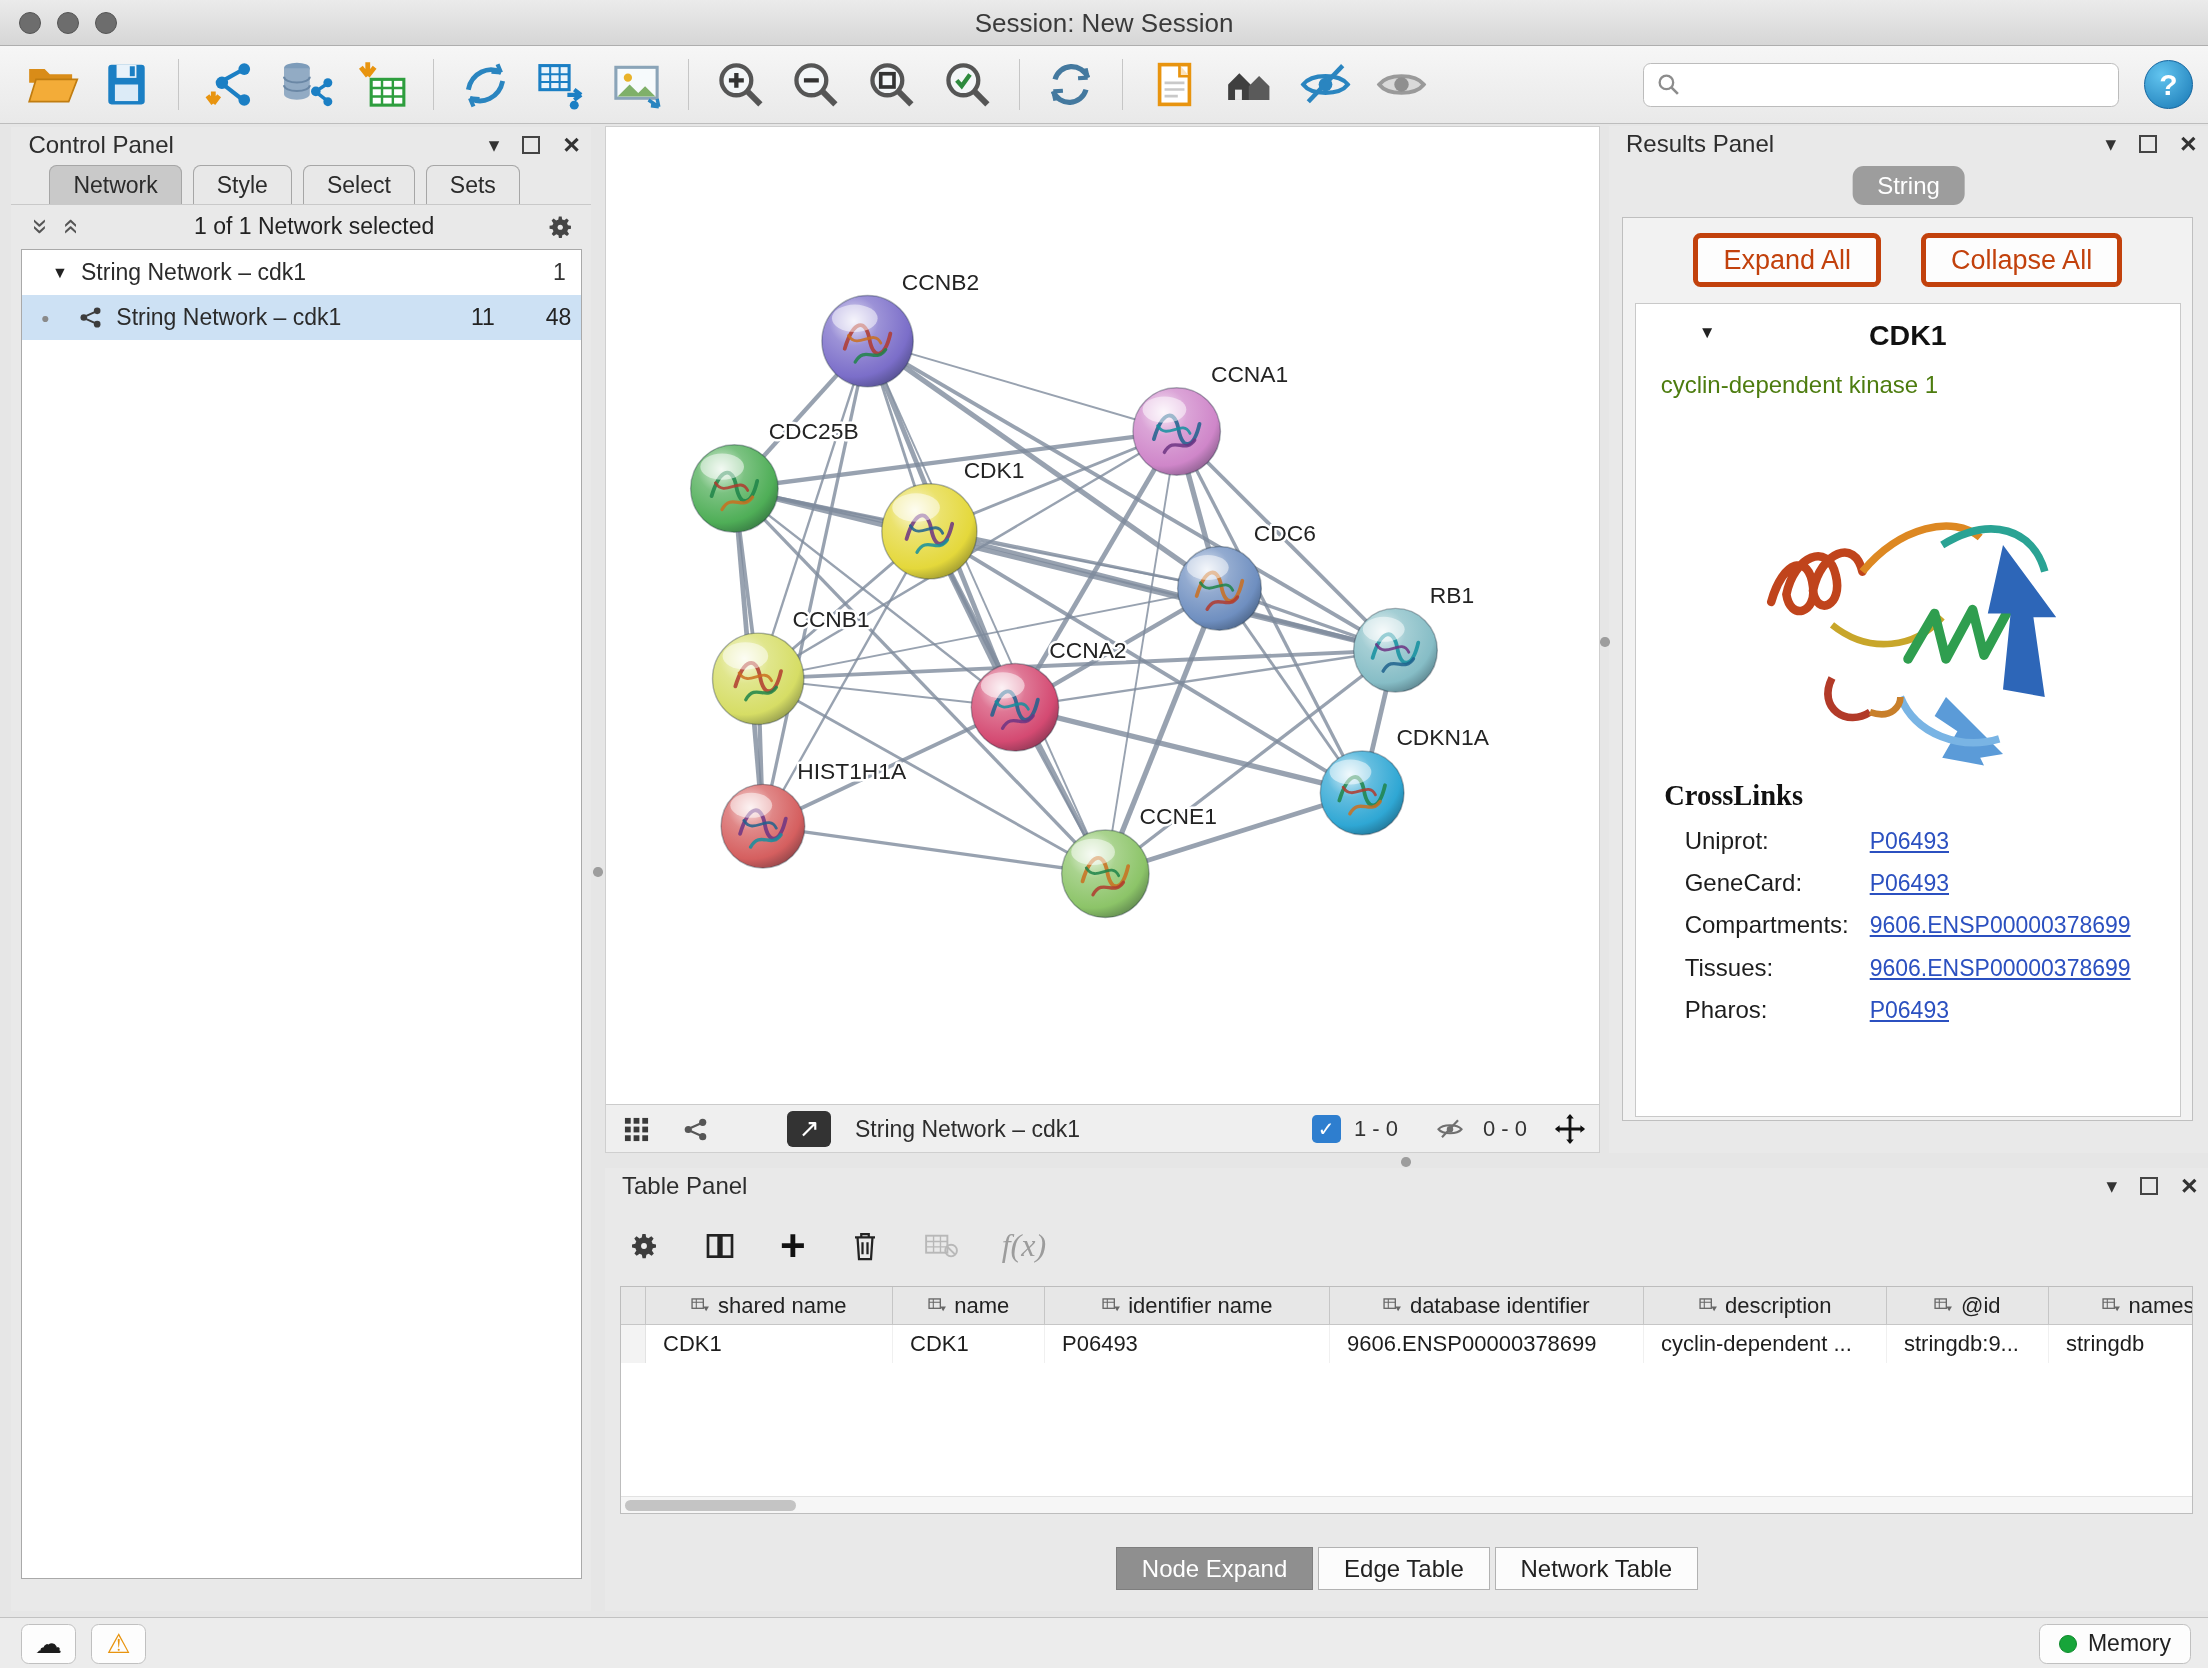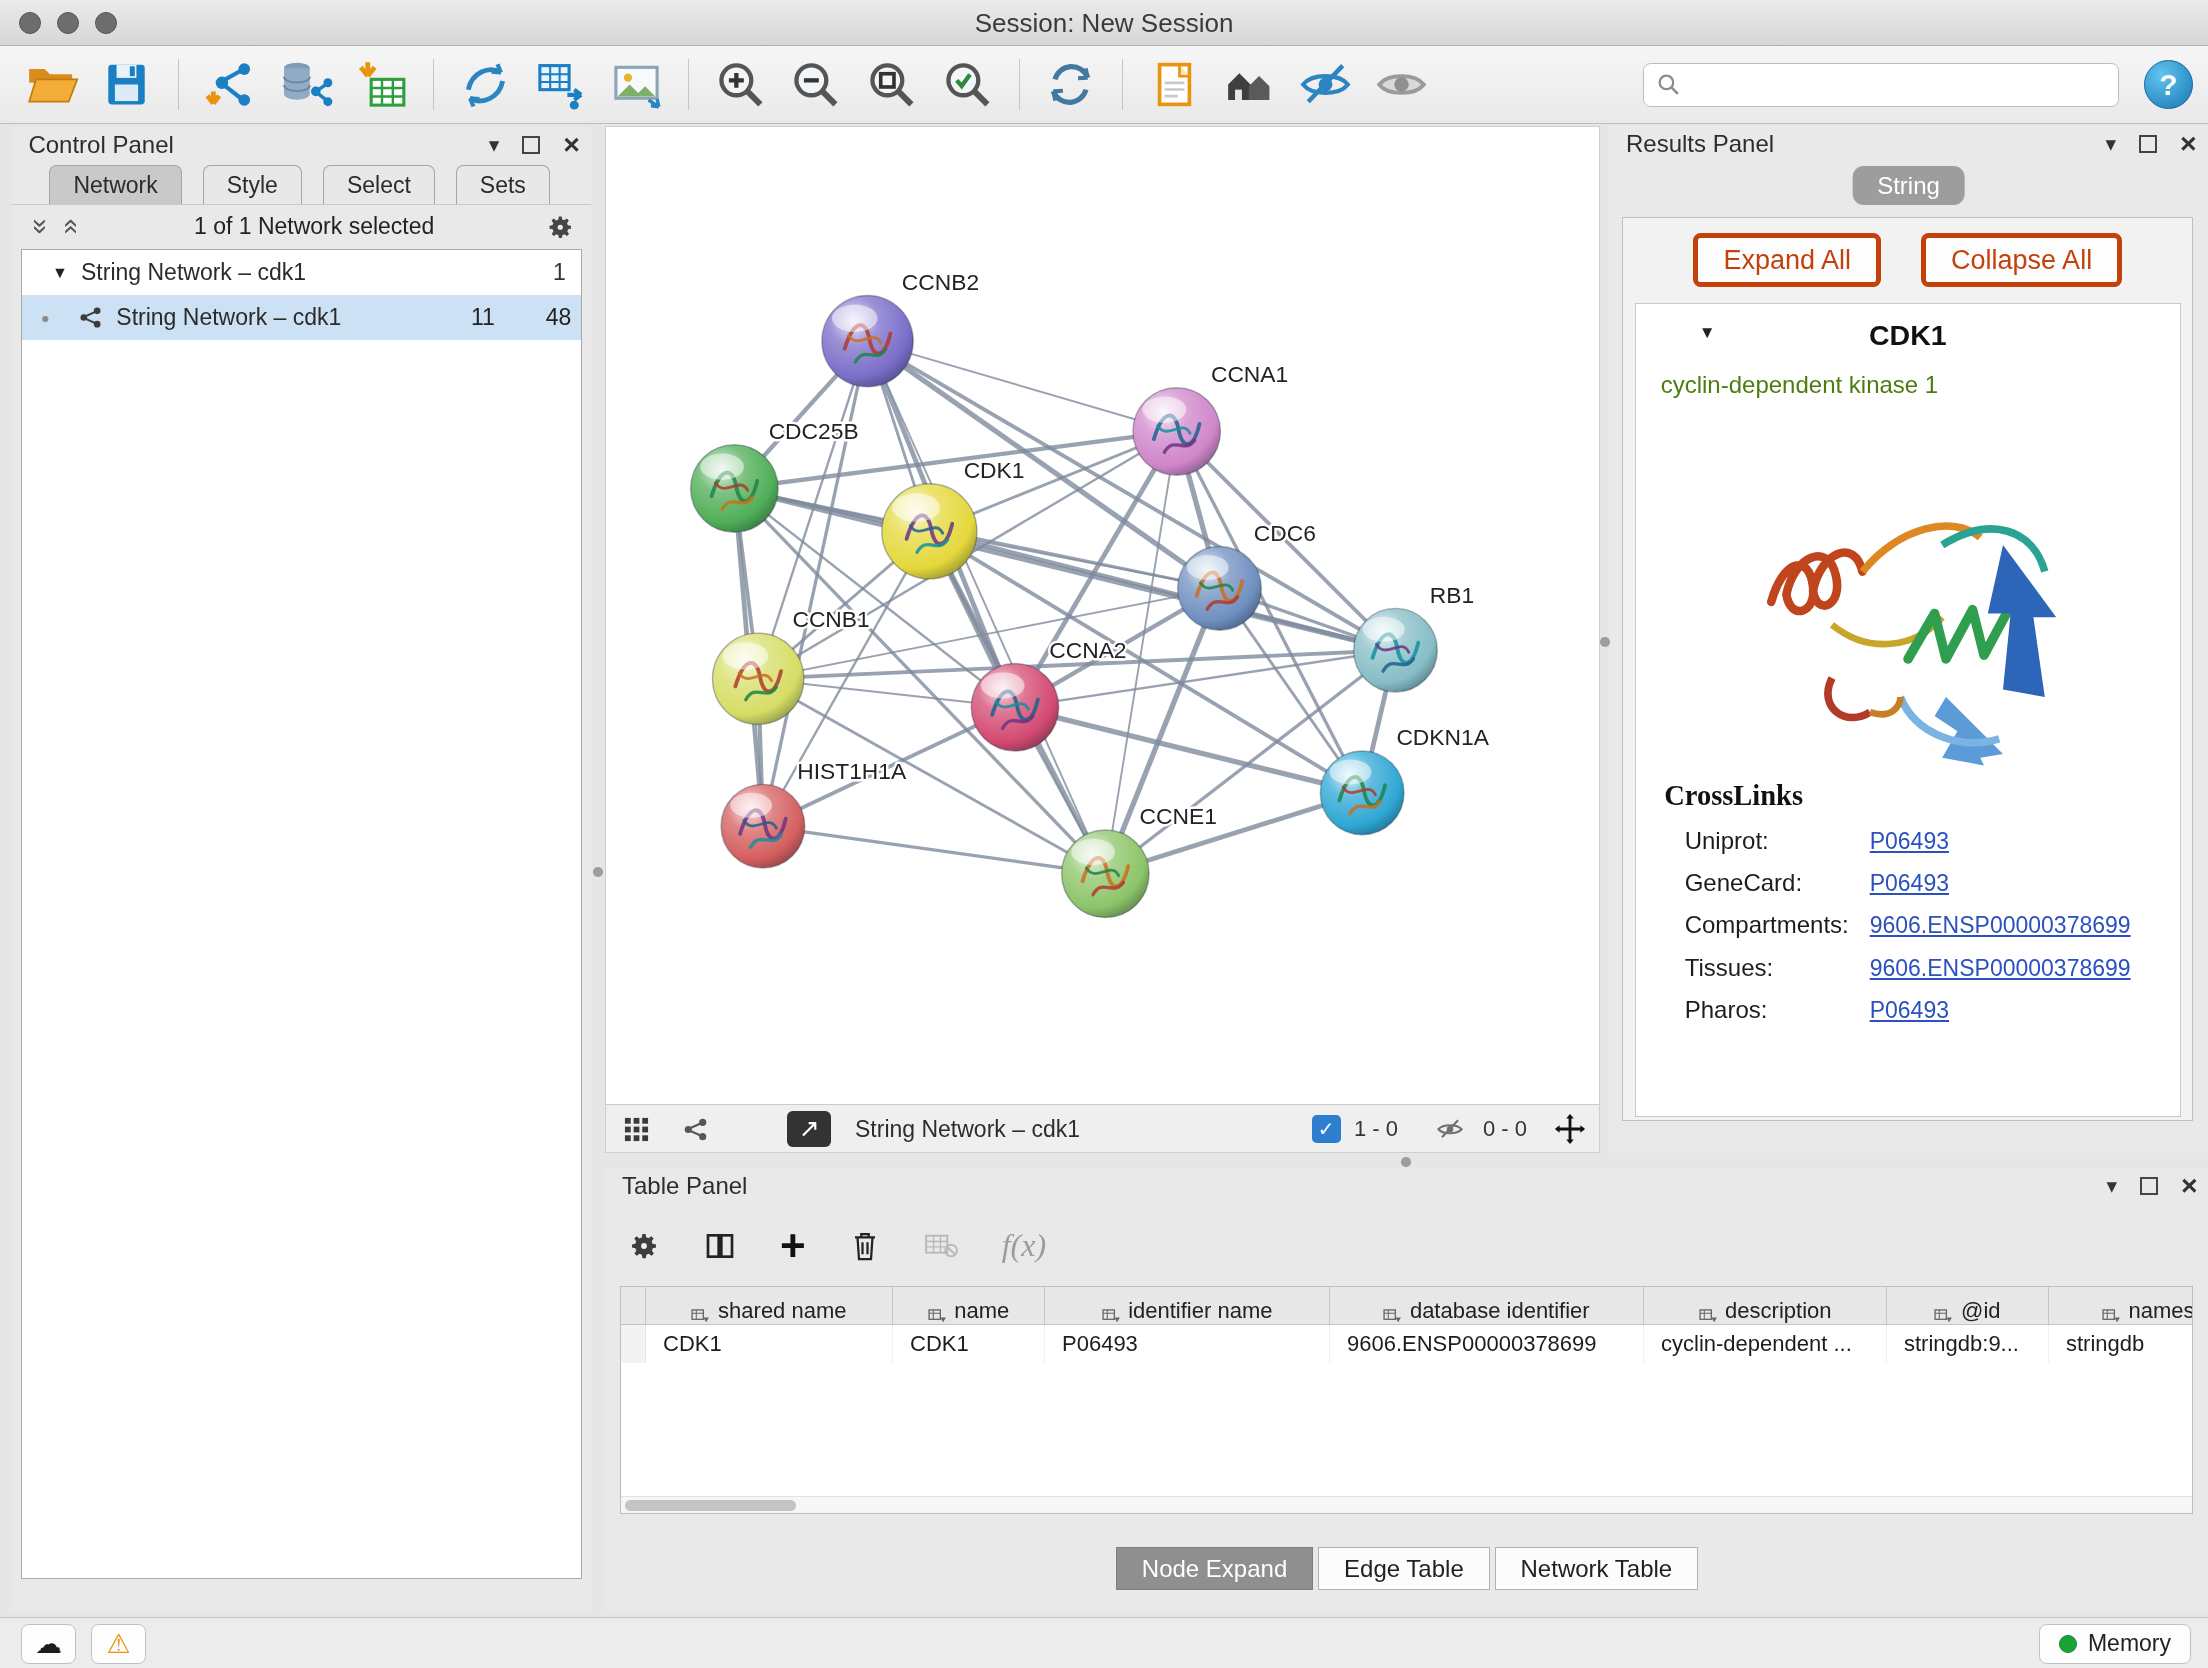--- a/index.html
+++ b/index.html
@@ -31,21 +31,21 @@
   .panel{position:absolute;background:#e9e9e9;}
   .panel-header{height:36px;position:relative;}
   .panel-title{font-size:24px;color:#2d2d2d;margin-left:17px;line-height:36px;display:inline-block;}
   .ph-icons{position:absolute;right:11.4px;top:4.8px;display:flex;gap:23px;align-items:center;color:#333;}
   .ph-tri{font-size:21px;line-height:25px;}
   .ph-sq{width:18px;height:18px;border:2.9px solid #444;margin-top:1.9px;}
   .ph-x{font-size:28.5px;font-weight:bold;line-height:25px;}
 
   
   .control-panel{left:11.4px;top:127px;width:580px;height:1484px;}
-  .cp-tabs{display:flex;gap:21px;margin:1.9px 0 0 38px;text-align:center;}
+  .cp-tabs{display:flex;gap:11px;margin:1.9px 0 0 38px;text-align:center;}
   .cp-tab{padding:5.7px 23px;font-size:23px;border:1px solid #a6a6a6;border-bottom:none;
     border-radius:7.6px 7.6px 0 0;background:#e8e8e8;}
   .cp-tab.active{background:#c9c9c9;}
   .cp-selrow{height:44px;display:flex;align-items:center;padding:0 17px;border-top:1px solid #c9c9c9;}
   .chev{font-size:28.5px;color:#555;transform:rotate(90deg);display:inline-block;width:27px;text-align:center;}
   .chev.up{transform:rotate(-90deg);}
   .sel-text{flex:1;text-align:center;font-size:23px;color:#222;}
   .cp-tree{position:absolute;left:9.5px;top:122px;width:561px;height:1330px;background:#fff;border:1px solid #a9a9a9;}
   .tree-row{height:45px;display:flex;align-items:center;font-size:23px;}
   .tree-row.selected{background:#cde1f4;}
@@ -90,21 +90,21 @@
   
   .table-panel{left:605px;top:1168px;width:1604px;height:443px;}
   .tp-toolbar{position:absolute;left:23px;top:44px;height:67px;display:flex;align-items:center;gap:44px;}
   .tp-ic{display:flex;align-items:center;justify-content:center;}
   .tp-plus{font-size:44px;font-weight:bold;color:#111;line-height:38px;}
   .tp-fx{font-family:"Liberation Serif","DejaVu Serif",serif;font-style:italic;color:#9c9c9c;font-size:32px;}
   .tbl{position:absolute;left:15px;top:118px;width:1573px;height:228px;background:#fff;border:1px solid #bdbdbd;overflow:hidden;}
   .tbl-head{display:flex;height:38px;background:#e7e7e7;border-bottom:1px solid #c6c6c6;}
   .rowstub{width:25px;flex:none;background:#e7e7e7;border-right:1px solid #c6c6c6;}
   .rowstub2{width:25px;flex:none;background:#f3f3f3;border-right:1px solid #e3e3e3;}
-  .th{display:flex;align-items:flex-end;justify-content:center;gap:7.6px;font-size:22px;color:#222;
+  .th{display:flex;align-items:center;justify-content:center;gap:7.6px;font-size:22px;color:#222;
     border-right:1px solid #c6c6c6;overflow:hidden;white-space:nowrap;flex:none;}
   .tbl-row{display:flex;height:38px;}
   .td{font-size:22px;color:#1d1d1d;padding-left:17px;display:flex;align-items:center;
     border-right:1px solid #f0f0f0;overflow:hidden;white-space:nowrap;flex:none;}
   .tbl-hscroll{position:absolute;bottom:0;left:0;width:100%;height:17px;background:#f6f6f6;border-top:1px solid #e2e2e2;}
   .hthumb{position:absolute;left:3.8px;top:2.9px;width:171px;height:11.4px;background:#c4c4c4;border-radius:5.7px;}
   .tbl-tabs{position:absolute;left:0;top:379px;width:100%;display:flex;justify-content:center;gap:4.8px;}
   .tbl-tab{font-size:24px;padding:6.7px 25px;background:#fcfcfc;border:1px solid #b2b2b2;color:#222;}
   .tbl-tab.active{background:#8f8f8f;color:#fff;border-color:#7e7e7e;}
 

